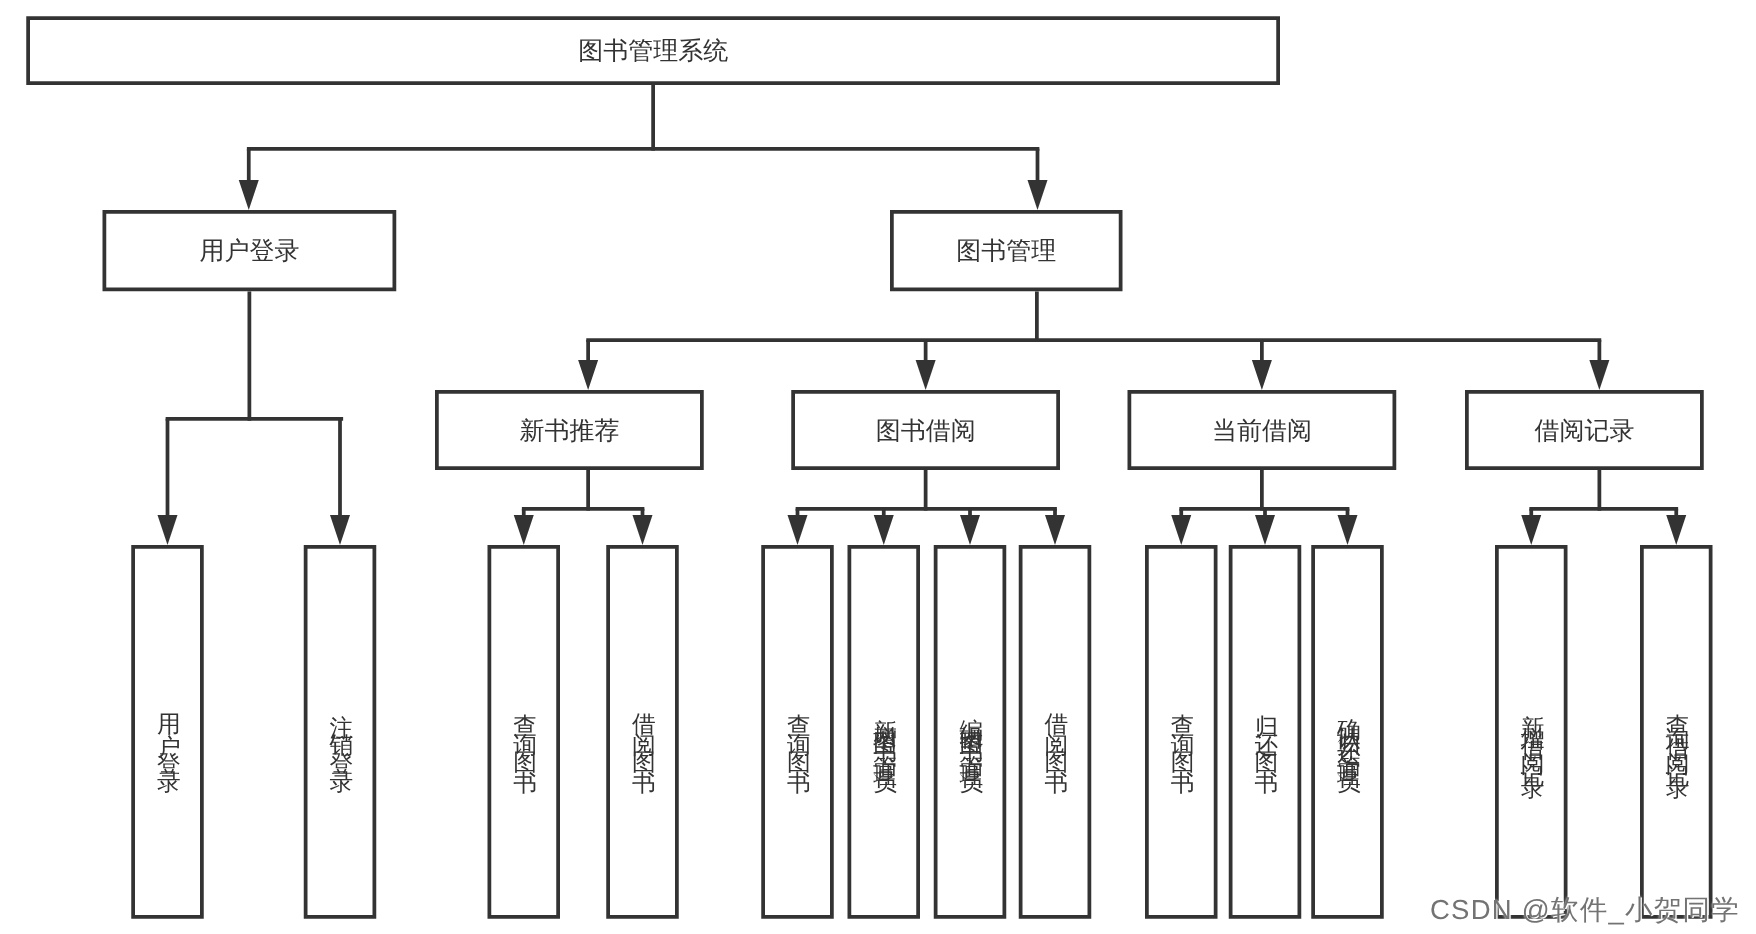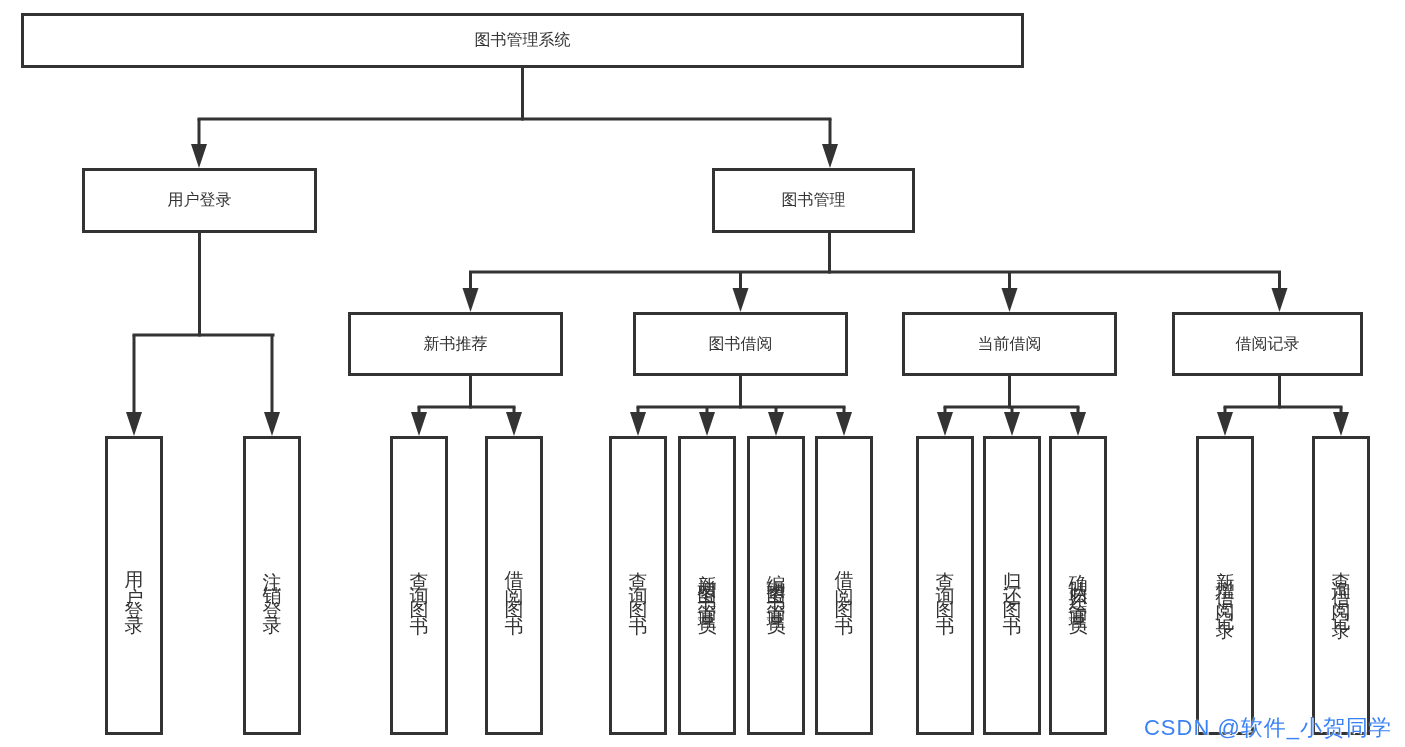--- a/index.html
+++ b/index.html
@@ -20,39 +20,39 @@
   .box {
     position: absolute;
     box-sizing: border-box;
     background: #ffffff;
     border: 3px solid #333333;
     color: #333333;
     display: flex;
     align-items: center;
     justify-content: center;
     z-index: 2;
-    font-size: 16px;
+    font-size: 20px;
     white-space: nowrap;
   }
   .leaf {
     writing-mode: vertical-rl;
     text-orientation: upright;
     font-size: 19px;
     letter-spacing: 15px;
     white-space: normal;
   }
   .leaf.len6  { letter-spacing: 10px; }
   .leaf.len10 { letter-spacing: 6px; }
   .watermark {
     position: absolute;
     right: 13px;
     bottom: 4px;
     z-index: 3;
     font-size: 22px;
-    color: #3b82f6;
+    color: #737373;
     text-shadow: 0 0 2px #ffffff, 1px 1px 0 #ffffff;
     letter-spacing: 1px;
   }
 </style>
 </head>
 <body>
 
 <div class="canvas">
 
   <svg class="connectors" width="1405" height="747" viewBox="0 0 1405 747" xmlns="http://www.w3.org/2000/svg">
@@ -140,21 +140,21 @@
     </g>
     <g fill="#333333" stroke="none">
       <polygon points="1217,412 1233,412 1225,436"></polygon>
       <polygon points="1333,412 1349,412 1341,436"></polygon>
     </g>
   </svg>
 
   <div class="box" style="left:21px; top:13px; width:1003px; height:55px;">图书管理系统</div>
 
   <div class="box" style="left:82px; top:168px; width:235px; height:65px;">用户登录</div>
-  <div class="box" style="left:712px; top:168px; width:203px; height:65px;">图书管理</div>
+  <div class="box" style="left:712px; top:168px; width:186px; height:65px;">图书管理</div>
 
   <div class="box" style="left:348px; top:312px; width:215px; height:64px;">新书推荐</div>
   <div class="box" style="left:633px; top:312px; width:215px; height:64px;">图书借阅</div>
   <div class="box" style="left:902px; top:312px; width:215px; height:64px;">当前借阅</div>
   <div class="box" style="left:1172px; top:312px; width:191px; height:64px;">借阅记录</div>
 
   <div class="box leaf" style="left:105px; top:436px; width:58px; height:299px;">用户登录</div>
   <div class="box leaf" style="left:243px; top:436px; width:58px; height:299px;">注销登录</div>
 
   <div class="box leaf" style="left:390px; top:436px; width:58px; height:299px;">查询图书</div>

